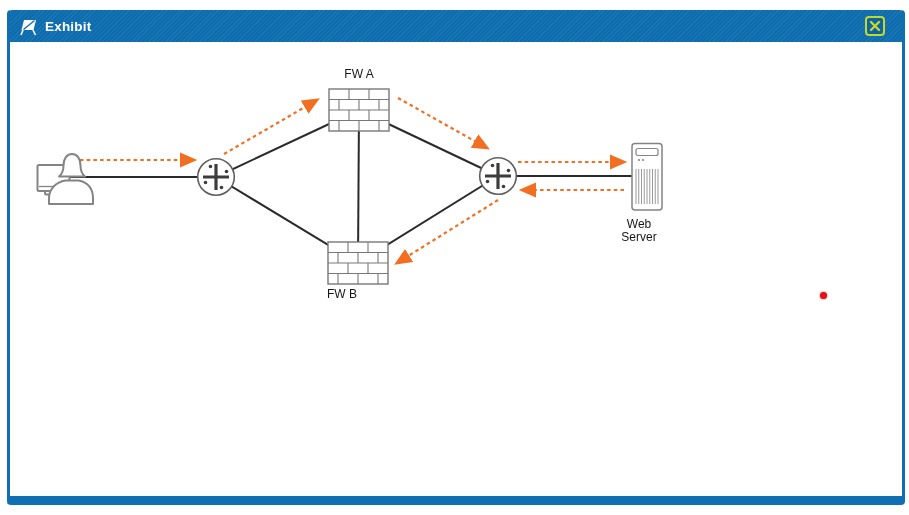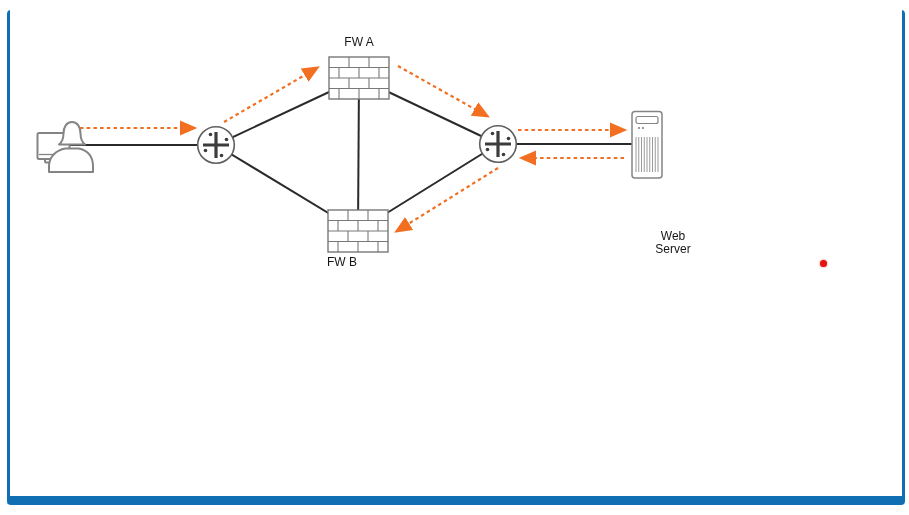--- a/index.html
+++ b/index.html
@@ -21,20 +21,34 @@
   .nodelabel{position:absolute;font-size:12px;line-height:13px;color:#161616;text-align:center;}
   .reddot{position:absolute;width:7px;height:7px;border-radius:50%;background:#e51212;
           box-shadow:0 0 2px 0 rgba(229,18,18,.75);}
 </style>
 </head>
 <body>
 
 <div class="screen">
   <div class="window">
 
+    <div class="titlebar">
+      <svg class="ticon" viewBox="0 0 19 19">
+        <polygon points="4,3 16,3 13.5,13 1.5,13" fill="#ffffff"></polygon>
+        <line x1="14.5" y1="3.5" x2="3.5" y2="12.5" stroke="#0f6fb2" stroke-width="1.4"></line>
+        <line x1="3" y1="13" x2="1" y2="18" stroke="#ffffff" stroke-width="1.6"></line>
+        <line x1="13" y1="13" x2="15.5" y2="18" stroke="#ffffff" stroke-width="1.6"></line>
+      </svg>
+      <span class="ttext">Exhibit</span>
+      <button class="closebtn">
+        <svg width="12" height="12" viewBox="0 0 12 12">
+          <path d="M2,2 L10,10 M10,2 L2,10" stroke="#c3d829" stroke-width="2.4" stroke-linecap="round" fill="none"></path>
+        </svg>
+      </button>
+    </div>
 
     <div class="content">
 
       <svg class="abs" style="left:0;top:0;" width="892" height="454" viewBox="0 0 892 454">
         <defs>
           <marker id="ah" markerWidth="9" markerHeight="8" refX="6.5" refY="3.5" orient="auto">
             <path d="M0,0 L8,3.5 L0,7 Z" fill="#f26f21"></path>
           </marker>
         </defs>
 
@@ -140,19 +154,19 @@
             <line x1="8.75" y1="27" x2="8.75" y2="62"></line>
           <line x1="11.5" y1="27" x2="11.5" y2="62"></line>
             <line x1="14.25" y1="27" x2="14.25" y2="62"></line>
           <line x1="17" y1="27" x2="17" y2="62"></line>
             <line x1="19.75" y1="27" x2="19.75" y2="62"></line>
           <line x1="22.5" y1="27" x2="22.5" y2="62"></line>
             <line x1="25.25" y1="27" x2="25.25" y2="62"></line>
           <line x1="28" y1="27" x2="28" y2="62"></line>
         </g>
       </svg>
-      <div class="nodelabel" style="left:636px;top:176px;width:54px;margin-top:44px;">Web Server</div>
+      <div class="nodelabel" style="left:602px;top:176px;width:54px;">Web Server</div>
 
       <div class="reddot" style="left:810px;top:250px;"></div>
 
     </div>
   </div>
 </div>
 
 </body></html>

